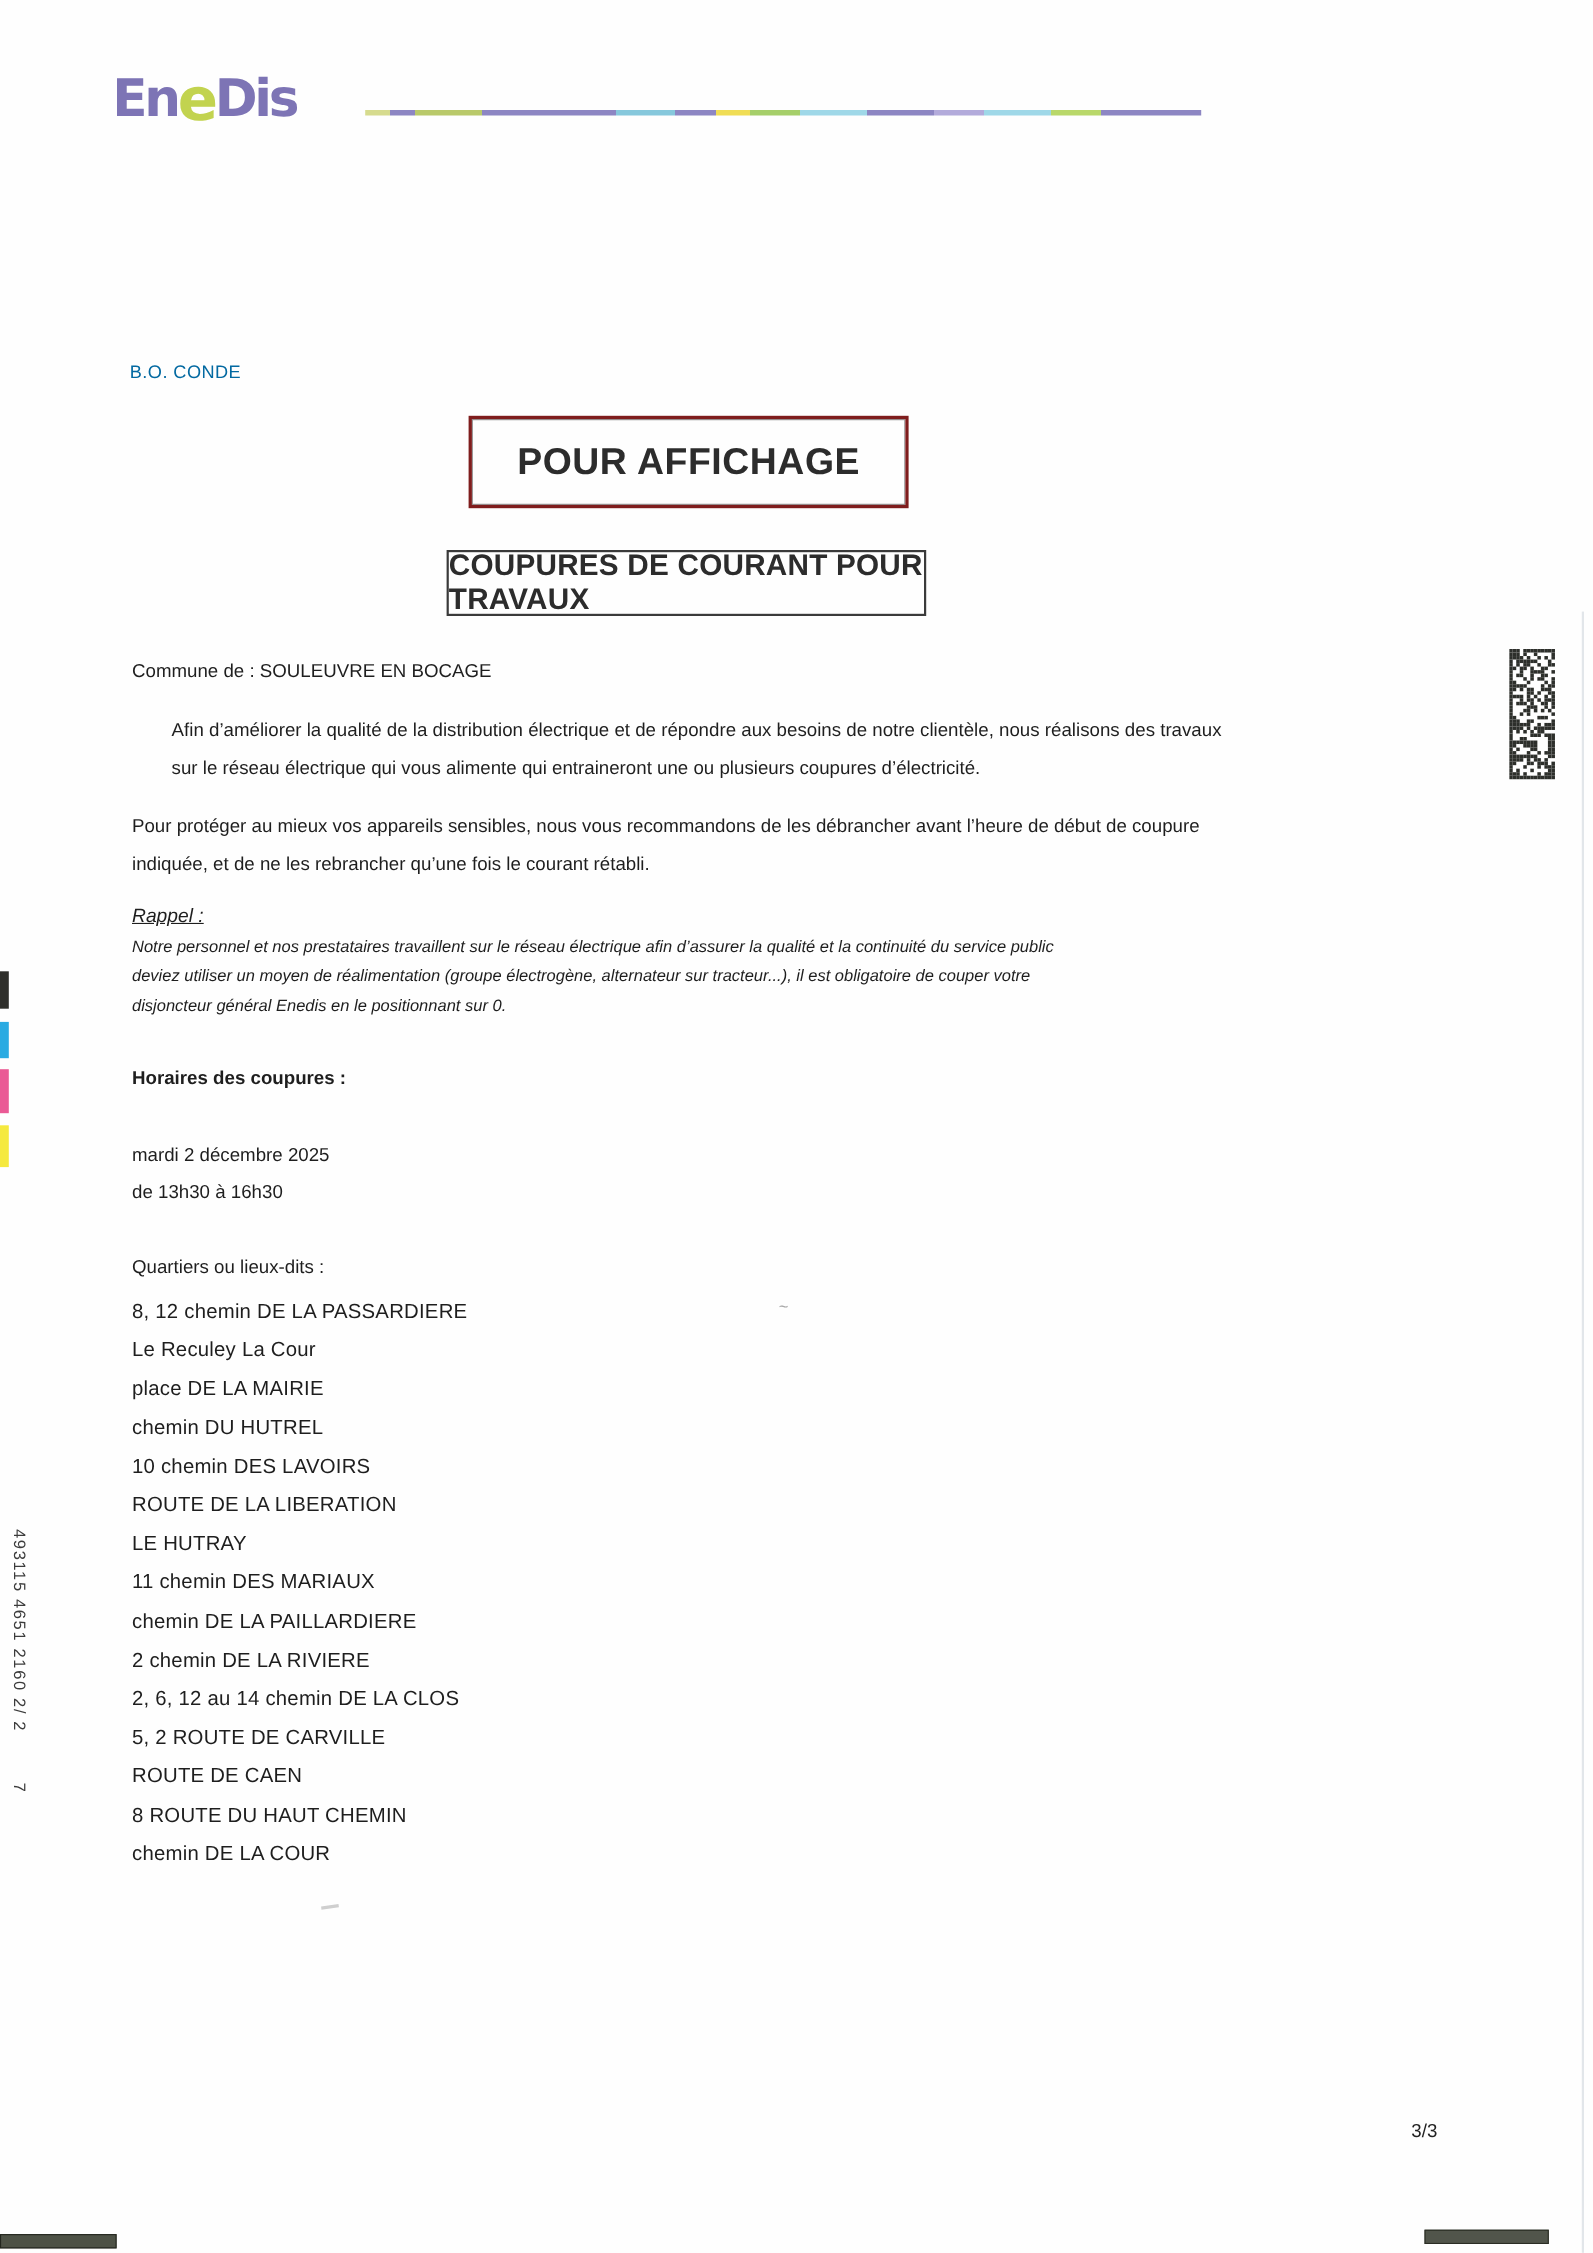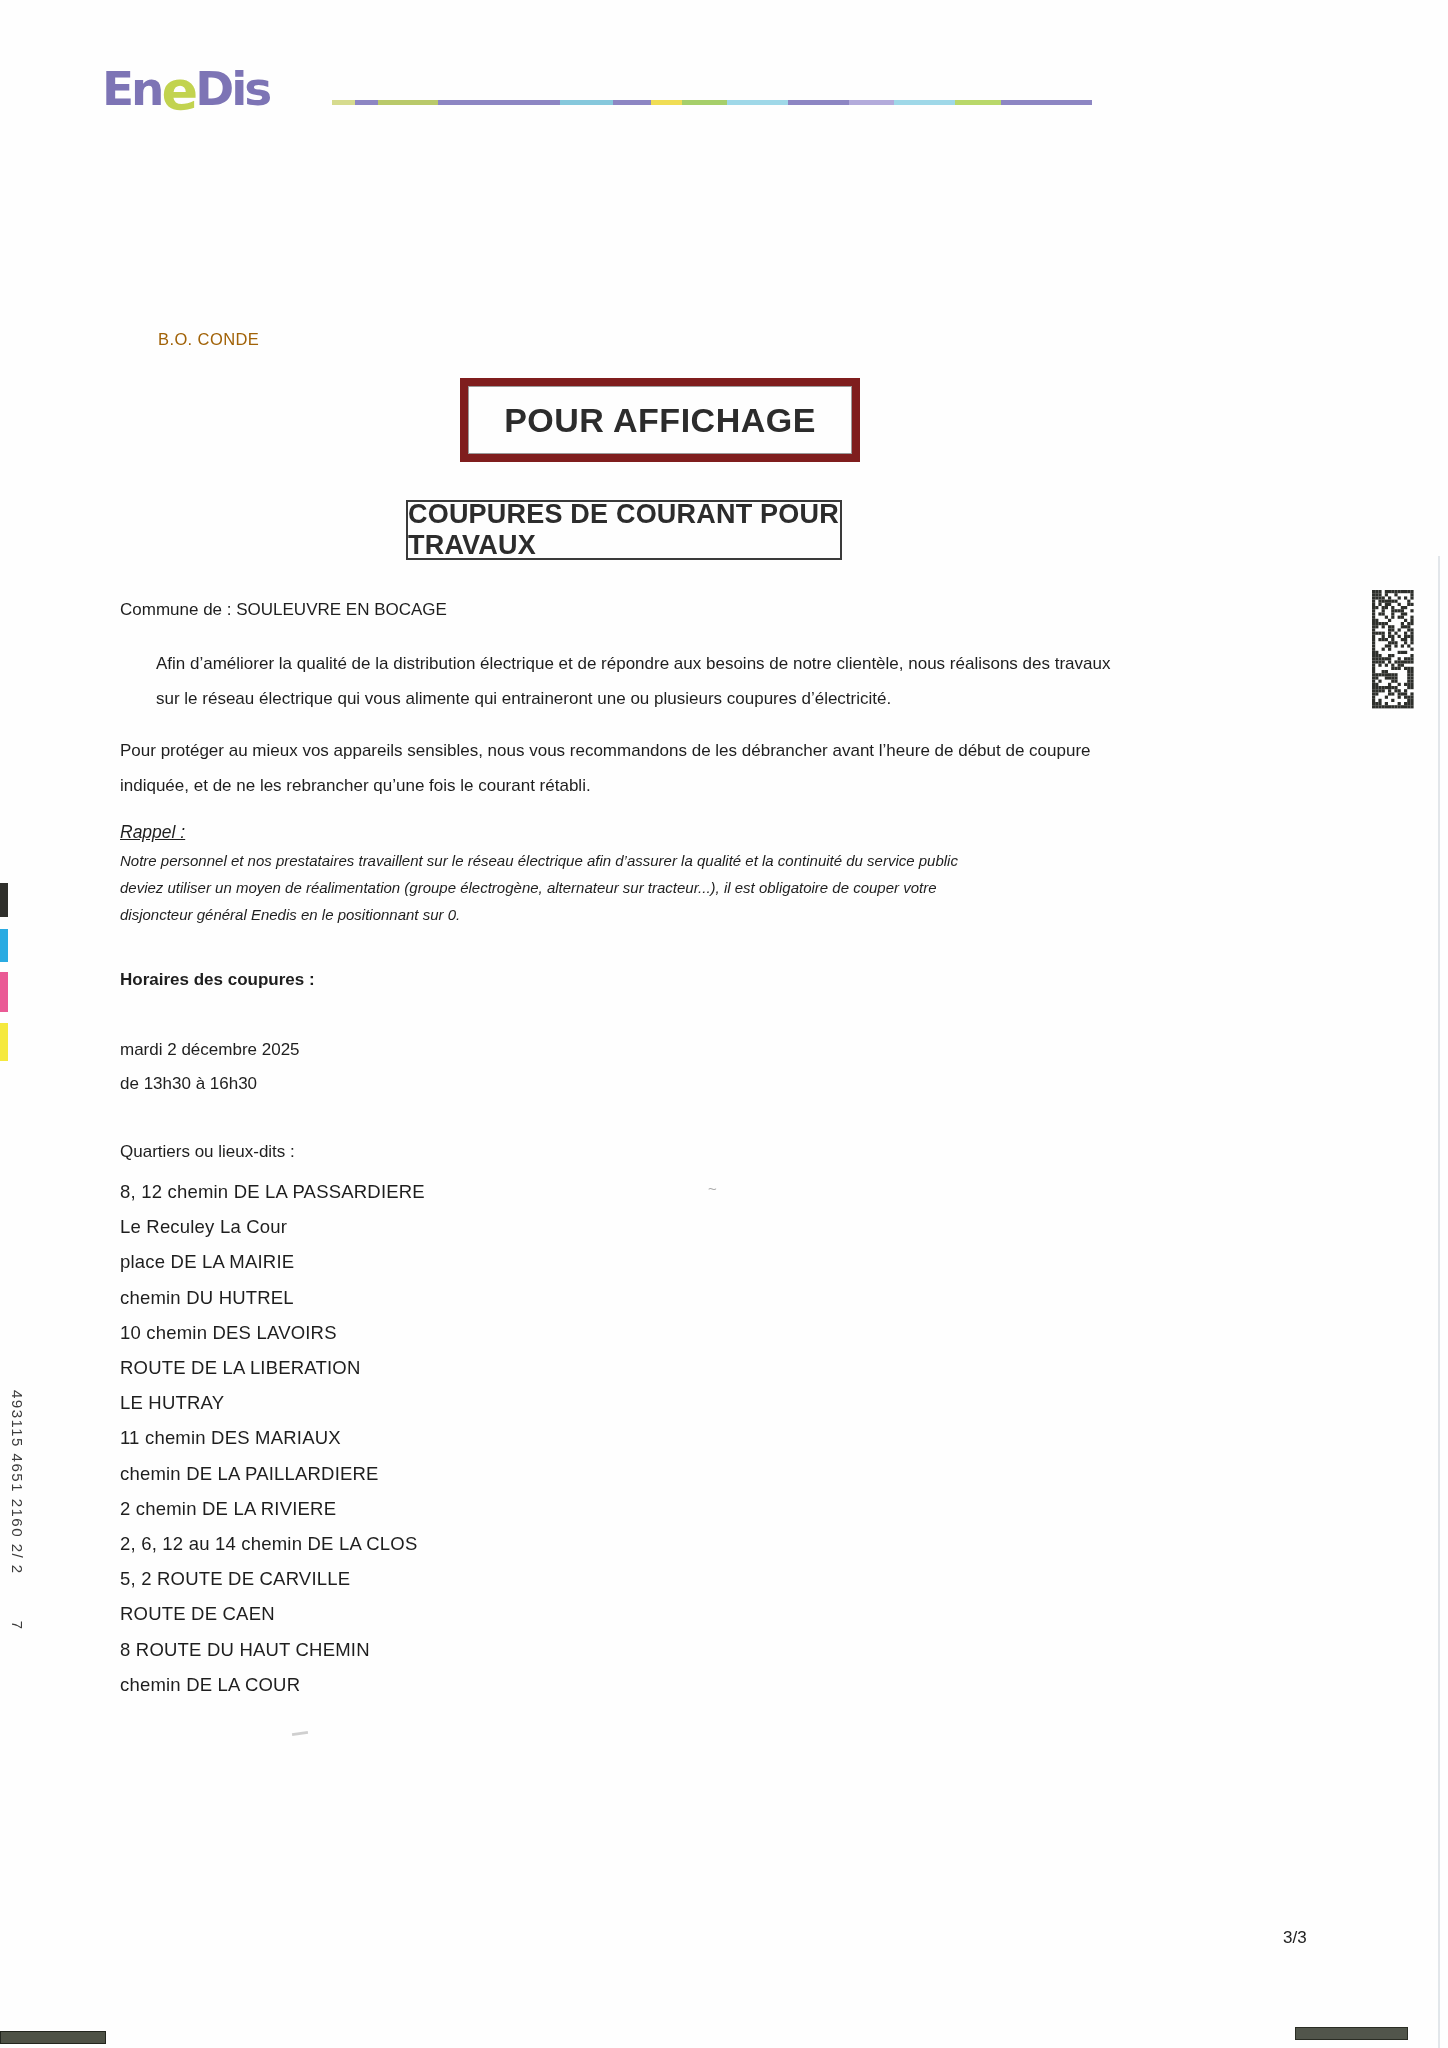--- a/index.html
+++ b/index.html
@@ -36,28 +36,27 @@
       #8d86c3 60%, #8d86c3 68%,
       #b3abdb 68%, #b3abdb 74%,
       #9fd8e8 74%, #9fd8e8 82%,
       #b9d86a 82%, #b9d86a 88%,
       #8d86c3 88%, #8d86c3 100%);
   }
 
   
   .bo-label {
     position:absolute; left:118px; top:330px;
-    font-size:16.5px; letter-spacing:.4px; color:#a16207;margin-left:40px;
+    font-size:16.5px; letter-spacing:.4px; color:#0369a1;
   }
   .banner1 {
     position:absolute; left:426px; top:378px; width:400px; height:84px;
-    border:8px solid #7f1d1d;
+    border:3px solid #7f1d1d;
     display:flex; align-items:center; justify-content:center;
     box-shadow:0 0 0 1px #9a9a9a inset;
-    margin-left:34px;
   }
   .banner1 span {
     font-size:34px; font-weight:700; color:#2c2c2c; letter-spacing:.5px;
   }
   .banner2 {
     position:absolute; left:406px; top:500px; width:436px; height:60px;
     border:2px solid #3a3a3a;
     display:flex; align-items:center; justify-content:center;
   }
   .banner2 span {

